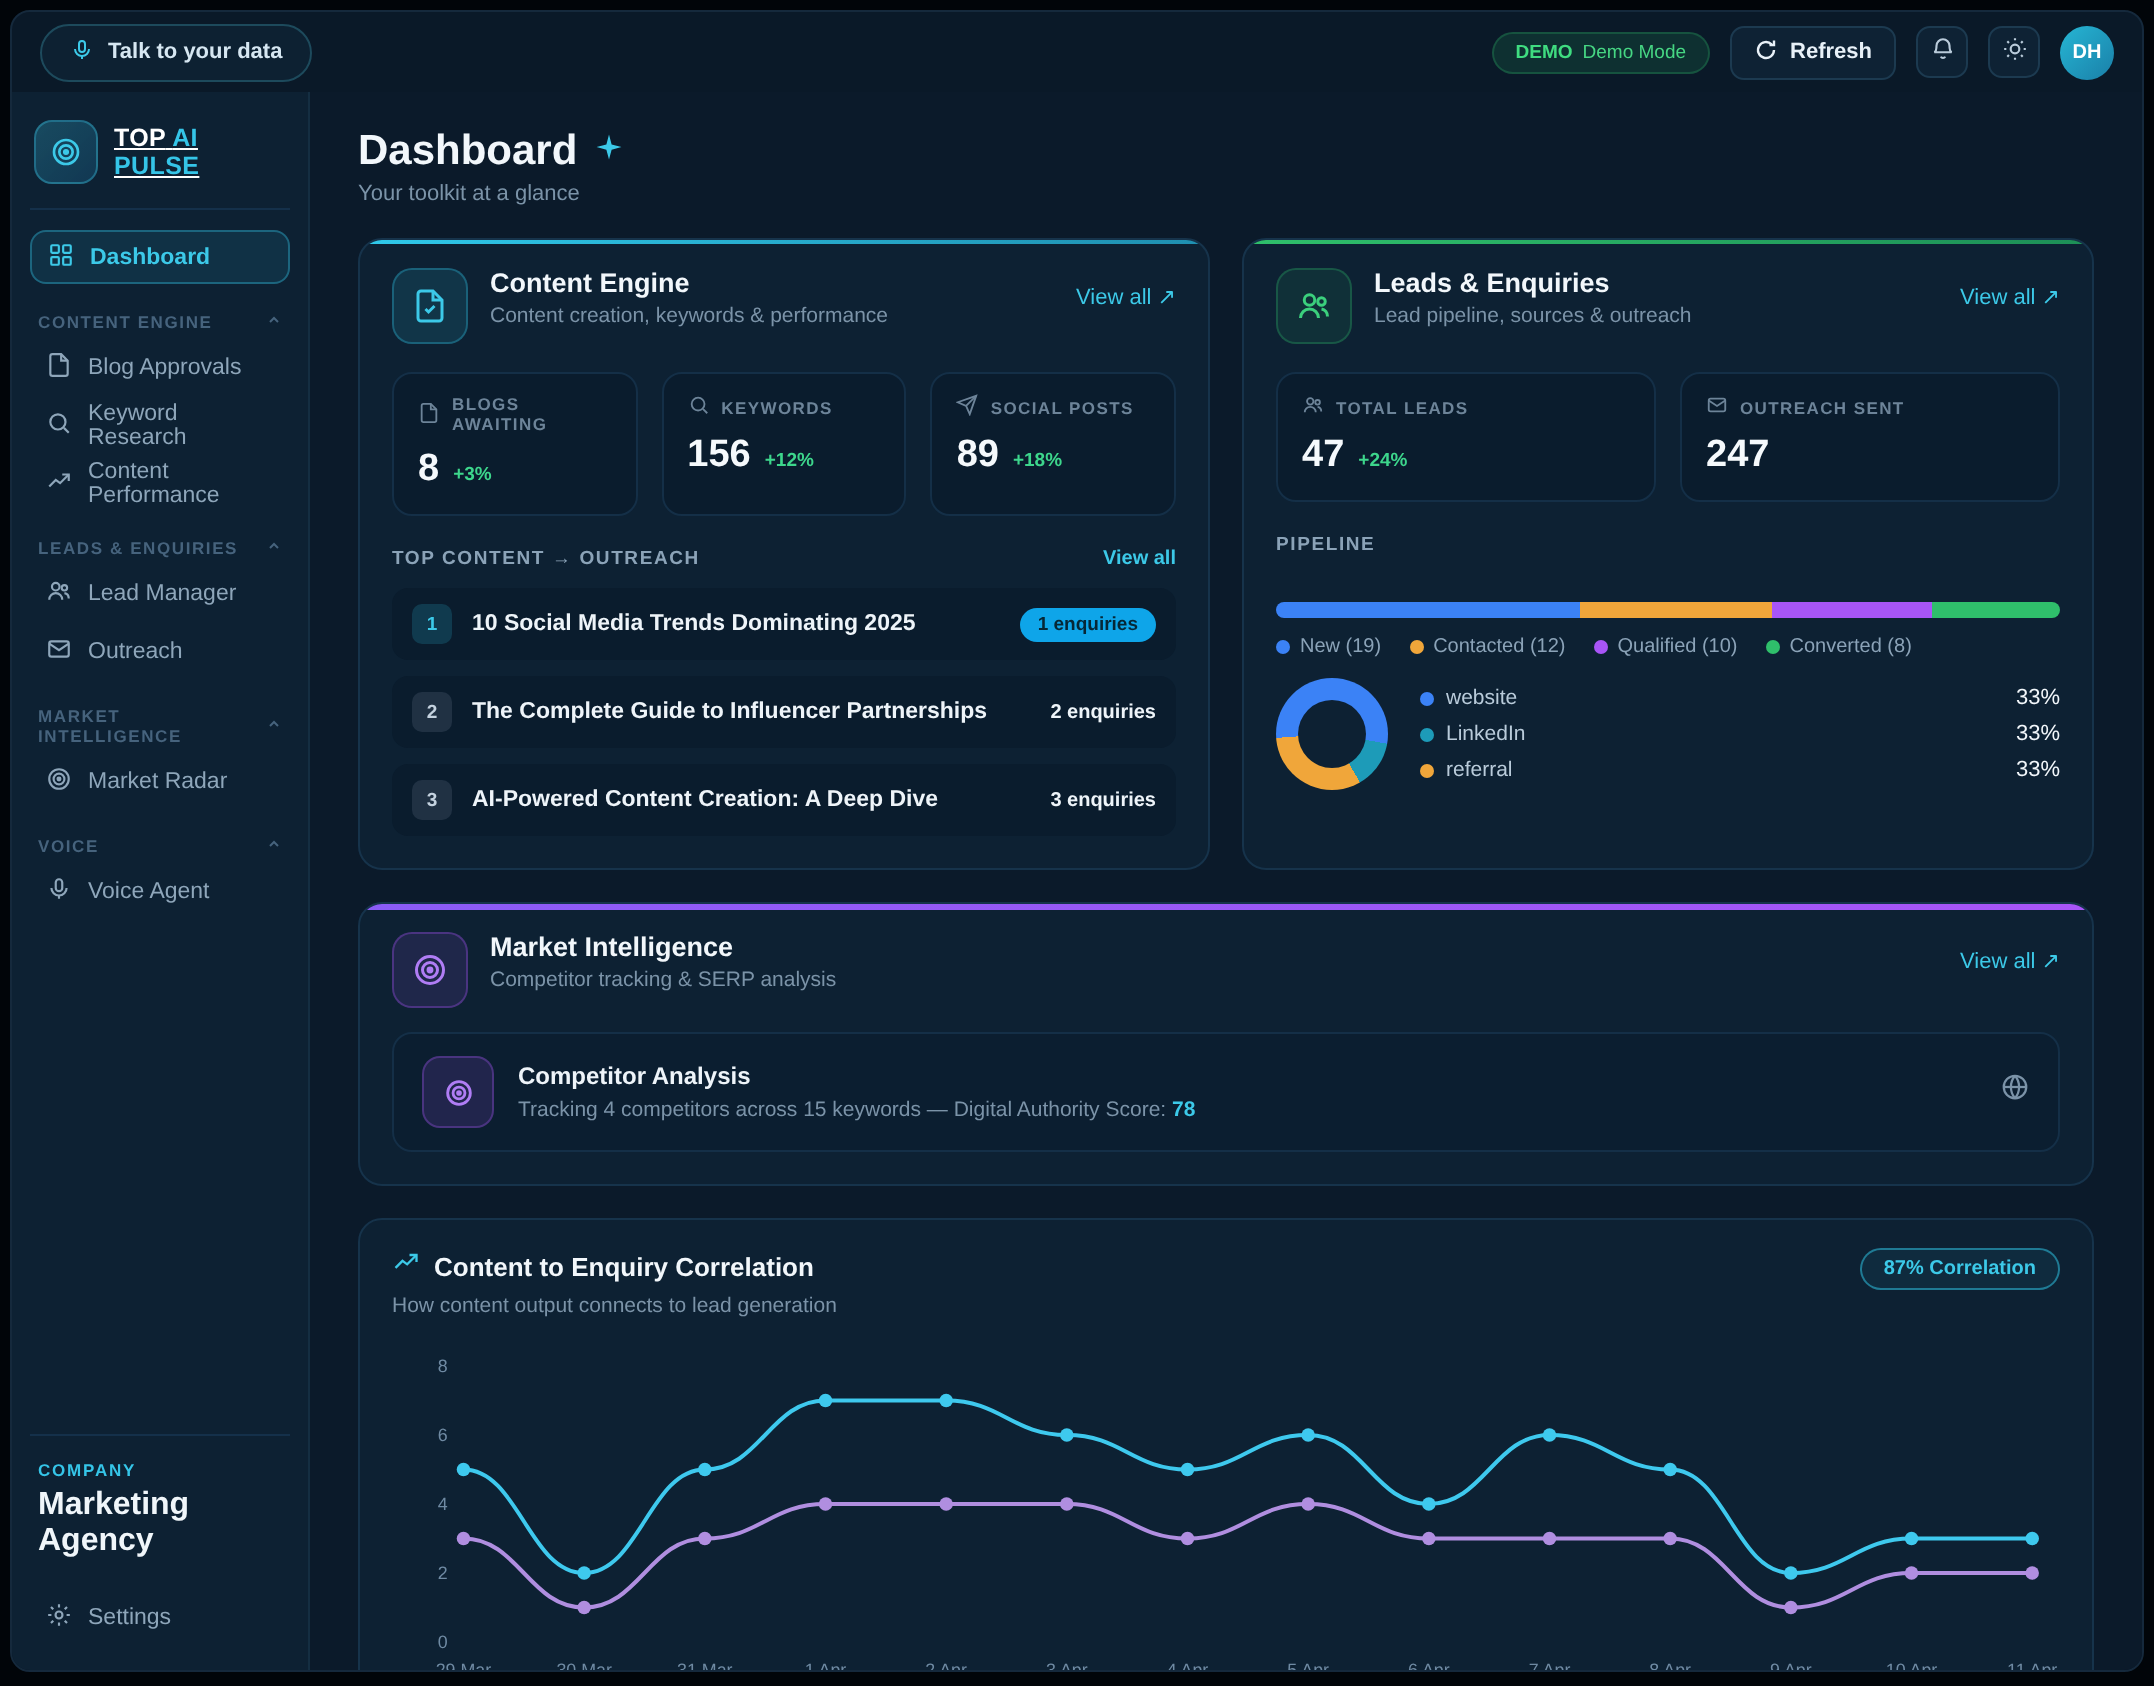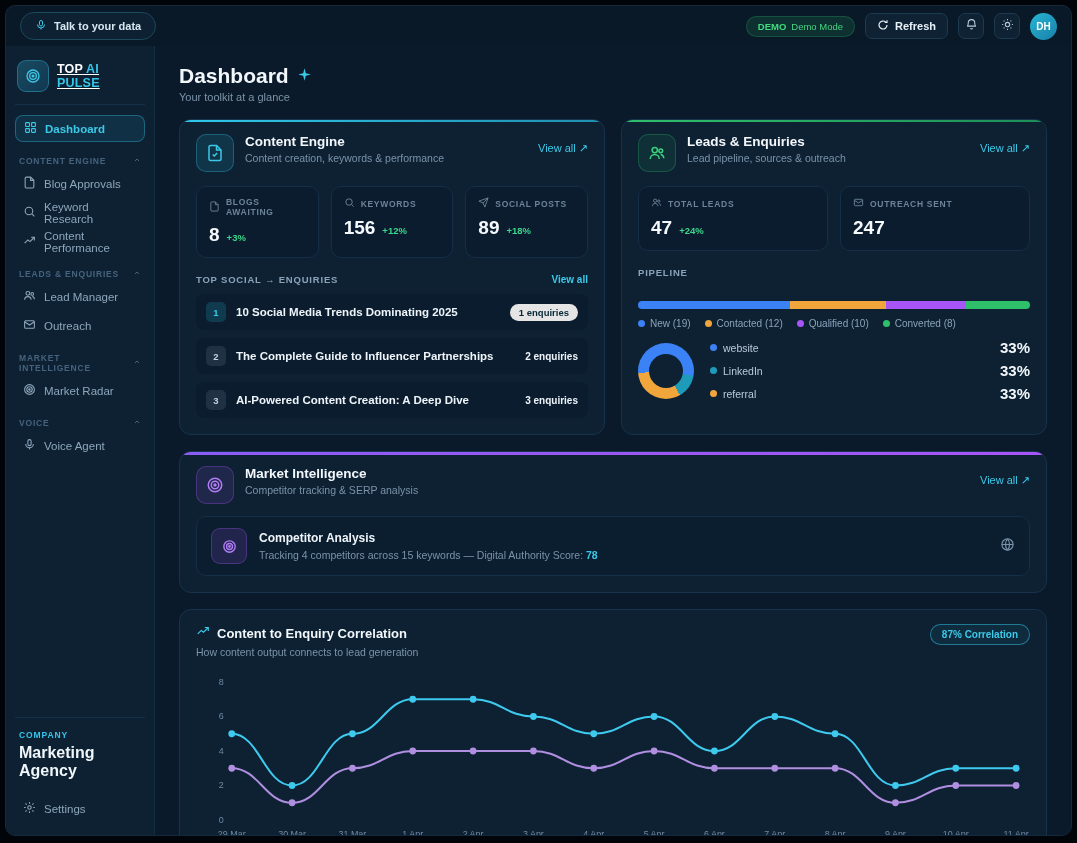--- a/index.html
+++ b/index.html
@@ -105,39 +105,39 @@
   .sub-label { color:#8ba3b8; font-size:9.5px; font-weight:800; letter-spacing:.8px; }
   .mini-link { color:#3cc9e8; font-size:10px; font-weight:bold; cursor:pointer; }
 
   .content-row { display:flex; align-items:center; gap:10px; background:#0a1c2d;
     border-radius:8px; padding:8px 10px; margin-bottom:8px; cursor:pointer; }
   .rank { width:20px; height:20px; border-radius:5px; flex:0 0 20px; font-size:9.5px;
     font-weight:800; display:flex; align-items:center; justify-content:center; }
   .rank-hot { background:rgba(47,201,234,.18); color:#3cc9e8; }
   .rank-dim { background:rgba(148,163,184,.16); color:#c4d2df; }
   .content-title { color:#eef4f9; font-size:11.5px; font-weight:bold; flex:1; }
-  .enquiry-pill { background:#e5e5e5; color:#062736; font-size:9.5px; font-weight:800;
+  .enquiry-pill { background:#0ea5e9; color:#062736; font-size:9.5px; font-weight:800;
     border-radius:999px; padding:3px 9px; }
   .enquiry-plain { color:#eef4f9; font-size:10px; font-weight:800; }
 
   .pipe-bar { display:flex; height:8px; border-radius:999px; overflow:hidden;
     background:#0a1c2d; margin-bottom:9px; }
   .pipe-seg { height:100%; }
   .legend-row { display:flex; gap:14px; flex-wrap:wrap; }
   .legend-item { display:flex; align-items:center; gap:5px; color:#8ba3b8; font-size:10px; }
   .dot { width:7px; height:7px; border-radius:50%; flex:0 0 7px; }
 
   .sources-wrap { display:flex; align-items:center; gap:16px; margin-top:10px; }
   .donut { width:56px; height:56px; border-radius:50%; position:relative; flex:0 0 56px; }
   .donut::after { content:""; position:absolute; inset:11px; border-radius:50%;
     background:#0d2133; }
   .source-list { flex:1; display:flex; flex-direction:column; gap:6px; }
   .source-row { display:flex; align-items:center; gap:6px; }
   .source-name { color:#b9cbda; font-size:10.5px; }
-  .source-pct { margin-left:auto; color:#f2f7fb; font-size:15px; font-weight:700; }
+  .source-pct { margin-left:auto; color:#f2f7fb; font-size:11px; font-weight:400; }
 
   .market-card { margin-top:16px; }
   .market-row { display:flex; align-items:center; gap:12px; background:#0b1e30;
     border:1px solid #142f47; border-radius:10px; padding:11px 14px; cursor:pointer; }
   .mr-icon { width:36px; height:36px; border-radius:9px; flex:0 0 36px;
     background:rgba(168,85,247,.14); border:1px solid rgba(168,85,247,.3);
     display:flex; align-items:center; justify-content:center; color:#b07df5; }
   .mr-icon svg { width:17px; height:17px; }
   .mr-title { color:#eef4f9; font-size:12px; font-weight:800; }
   .mr-desc { color:#7b93a8; font-size:10.5px; margin-top:4px; }
@@ -384,21 +384,21 @@
                 <span>SOCIAL POSTS</span>
               </div>
               <div class="stat-value-row">
                 <span class="stat-value">89</span>
                 <span class="stat-delta">+18%</span>
               </div>
             </div>
           </div>
 
           <div class="sub-head">
-            <span class="sub-label">TOP SOCIAL → ENQUIRIES</span>
+            <span class="sub-label">TOP CONTENT → OUTREACH</span>
             <span class="mini-link">View all</span>
           </div>
 
           <div class="content-row">
             <span class="rank rank-hot">1</span>
             <span class="content-title">10 Social Media Trends Dominating 2025</span>
             <span class="enquiry-pill">1 enquiries</span>
           </div>
           <div class="content-row">
             <span class="rank rank-dim">2</span>

